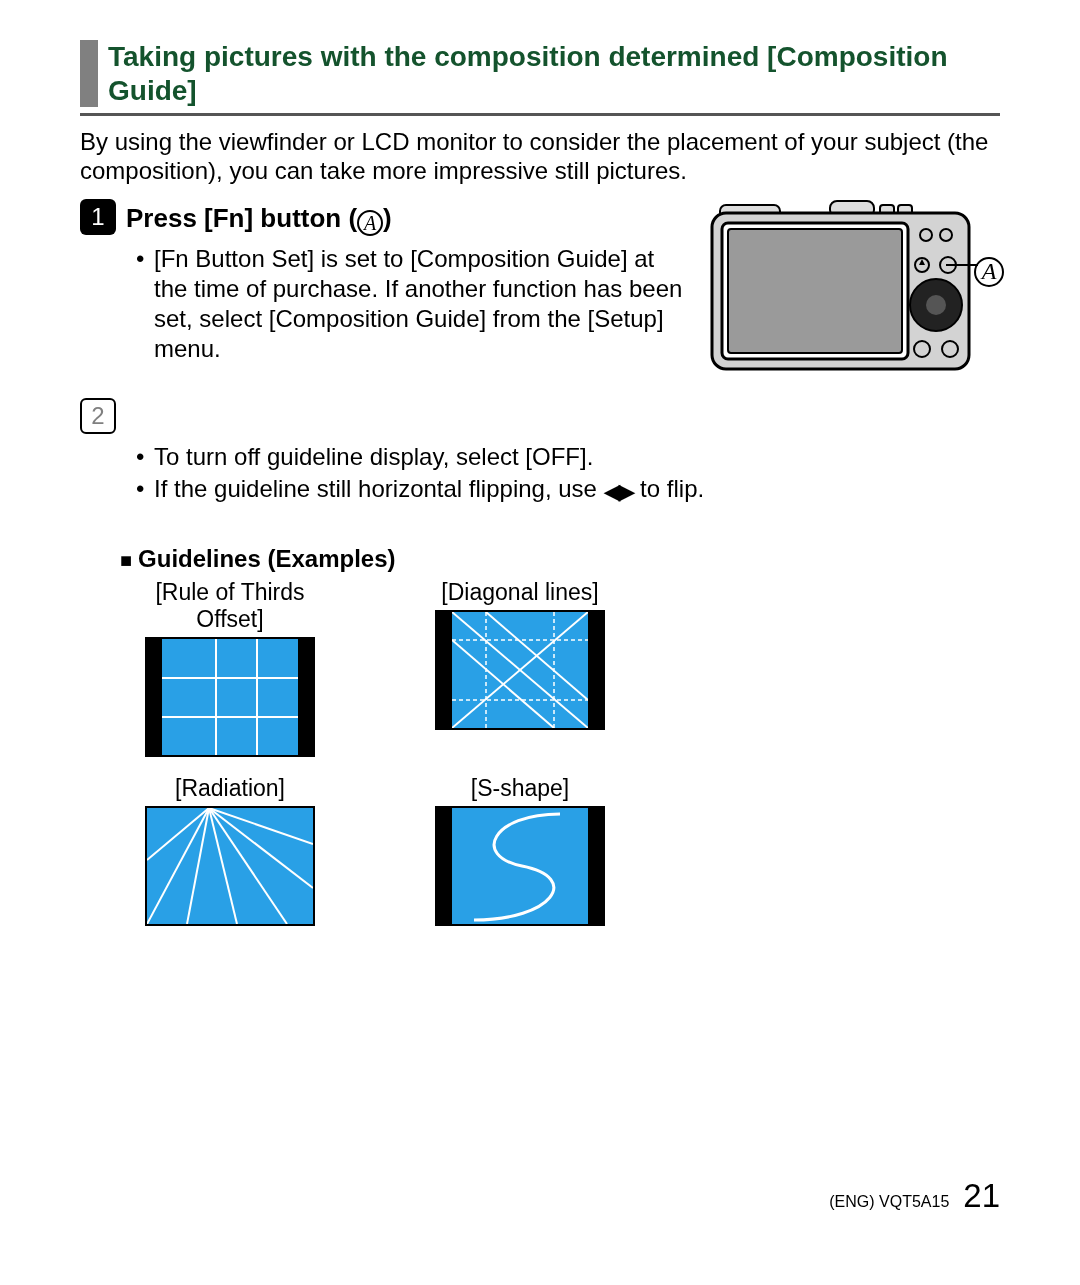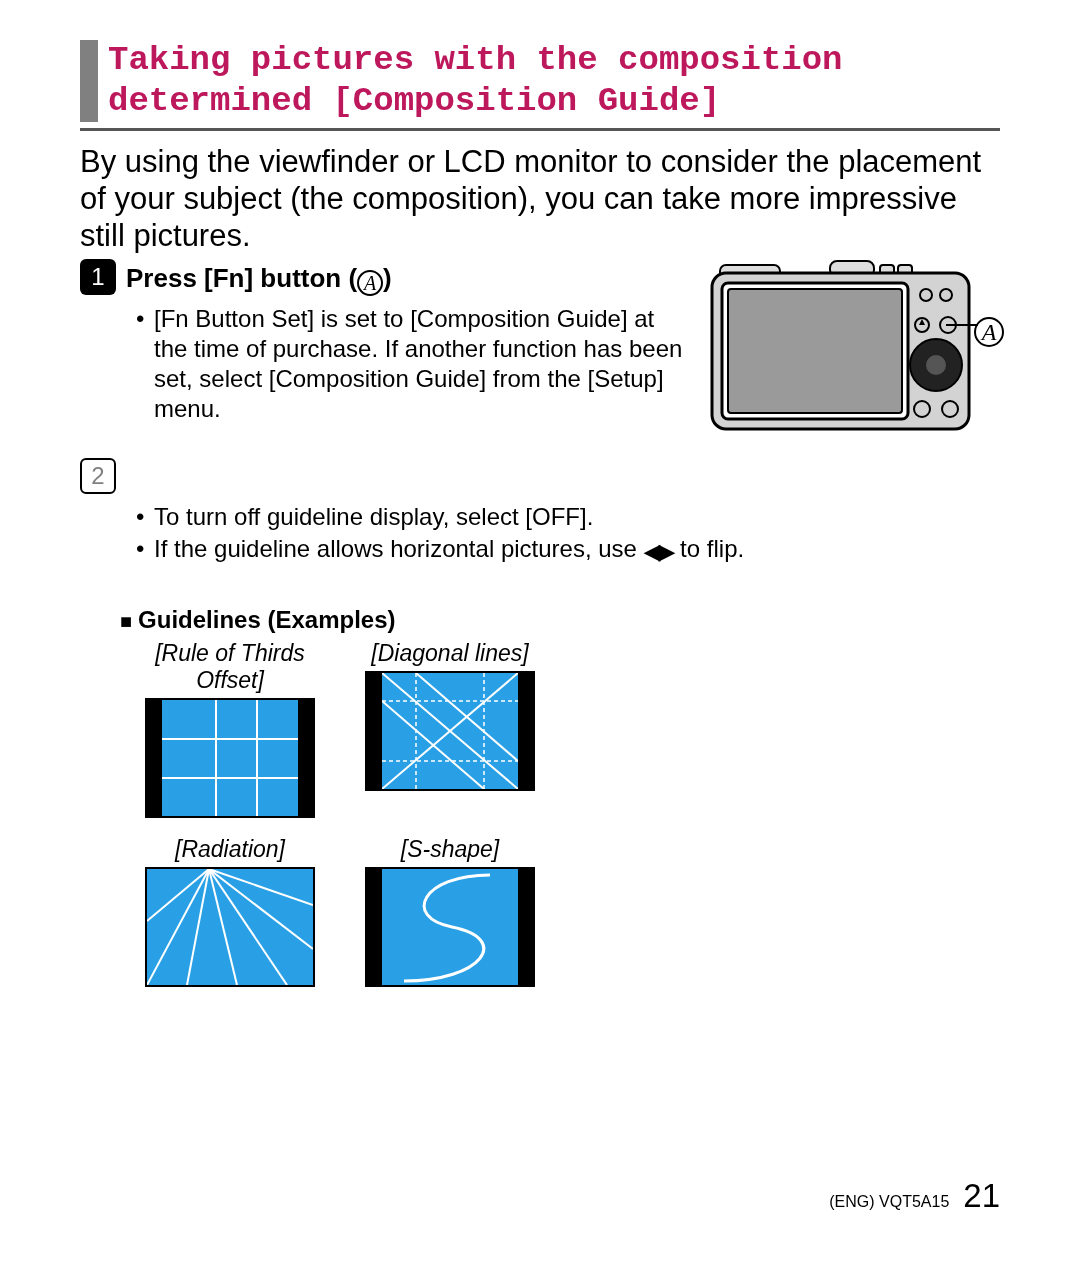--- a/index.html
+++ b/index.html
@@ -19,30 +19,29 @@
     padding-bottom: 6px;
     margin-bottom: 12px;
   }
   .title-bar {
     width: 18px;
     background: #808080;
     margin-right: 10px;
     flex-shrink: 0;
   }
   .title-text {
-    color: #be185d;
+    color: #14532d;
     font-weight: bold;
-    font-size: 34px;
+    font-size: 28px;
     line-height: 1.2;
-    font-family: Liberation Mono, monospace;
   }
   .intro {
-    font-size: 31px;
+    font-size: 24px;
     line-height: 1.2;
-    margin-bottom: 5px;
+    margin-bottom: 13px;
   }
 
   .step-row {
     display: flex;
     align-items: flex-start;
     margin-bottom: 8px;
   }
   .step-badge {
     width: 36px; height: 36px;
     background: #000;
@@ -121,21 +120,21 @@
   .section-label {
     font-weight: bold;
     font-size: 24px;
     margin: 40px 0 6px 40px;
   }
   .section-label .square { font-size: 20px; margin-right: 6px; }
 
   .grid-ex {
     margin-left: 40px;
   }
-  .grid-row { display: flex; margin-bottom: 18px; font-style: italic; }
+  .grid-row { display: flex; gap: 70px; margin-bottom: 18px; }
   .ex {
     width: 220px;
     text-align: center;
   }
   .ex-label { font-size: 23px; margin-bottom: 4px; }
   .ex-fig {
     width: 170px; height: 120px;
     margin: 0 auto;
     border: 2px solid #000;
     position: relative;
@@ -227,21 +226,21 @@
 <div>
   <div class="step-row">
     <div class="step-badge step-badge-2">
         <span>2</span>
       </div>
   </div>
   <div class="step-body">
     <ul>
       <li>To turn off guideline display, select [OFF].</li>
       <li>
-        <span>If the guideline allows horizontal pictures, use </span><span class="lr-arrows">◀▶</span><span> to flip.</span>
+        <span>If the guideline still horizontal flipping, use </span><span class="lr-arrows">◀▶</span><span> to flip.</span>
       </li>
     </ul>
   </div>
 </div>
 
 <div class="section-label">
   <span class="square">■</span><span>Guidelines (Examples)</span>
 </div>
 
 <div class="grid-ex">

